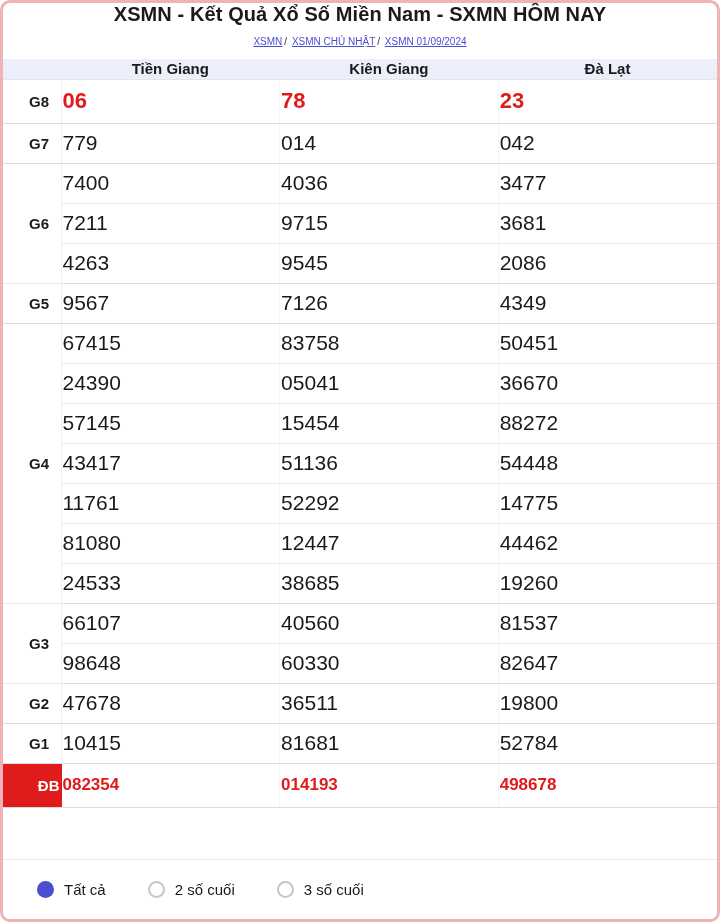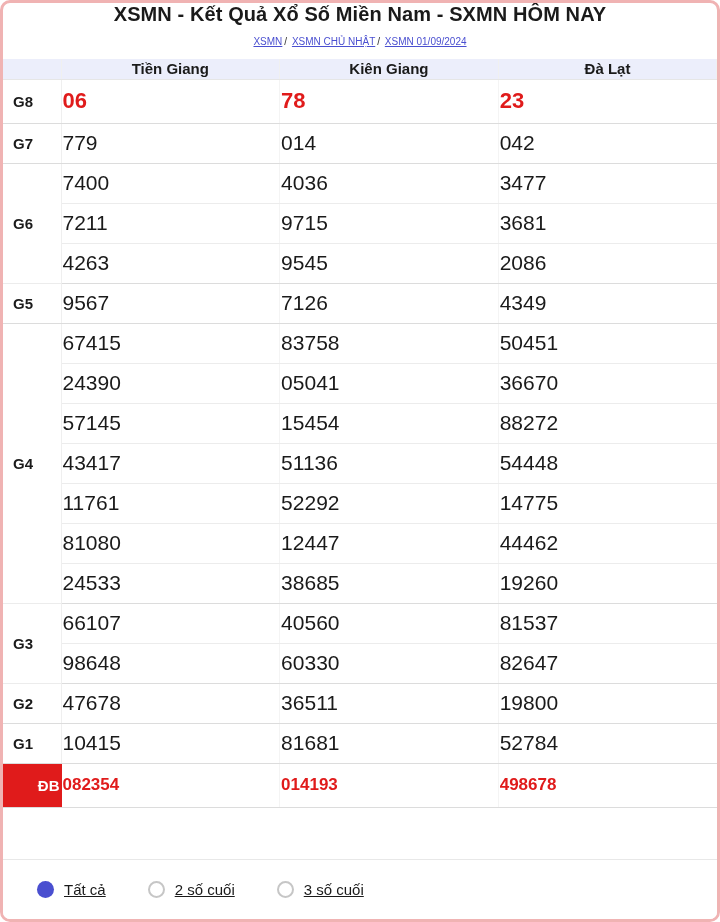--- a/index.html
+++ b/index.html
@@ -62,21 +62,21 @@
     background: #eceefb;
     border-bottom: 1px solid #e6e6e6;
     border-right: 1px solid #f0f0f0;
   }
   td.label {
     width: 58px;
     font-size: 15px;
     font-weight: bold;
     color: #1a1a1a;
     text-align: left;
-    padding-left: 10px;
+    padding-left: 26px;
     border-right: 1px solid #efefef;
     border-bottom: 1px solid #ececec;
     vertical-align: middle;
   }
   td.num {
     font-size: 21px;
     color: #1a1a1a;
     height: 40px;
     border-bottom: 1px solid #ececec;
     border-right: 1px solid #f4f4f4;
@@ -106,21 +106,20 @@
     border-top: 1px solid #e8e8e8;
     background: #fff;
   }
   .filter {
     display: flex;
     align-items: center;
     gap: 10px;
     font-size: 15px;
     color: #1a1a1a;
     cursor: pointer;
-    text-decoration: underline;
   }
   .radio {
     width: 17px; height: 17px;
     border-radius: 50%;
     border: 2px solid #c6c6c6;
     background: #fff;
     display: inline-block;
   }
   .radio.on {
     border: none;

